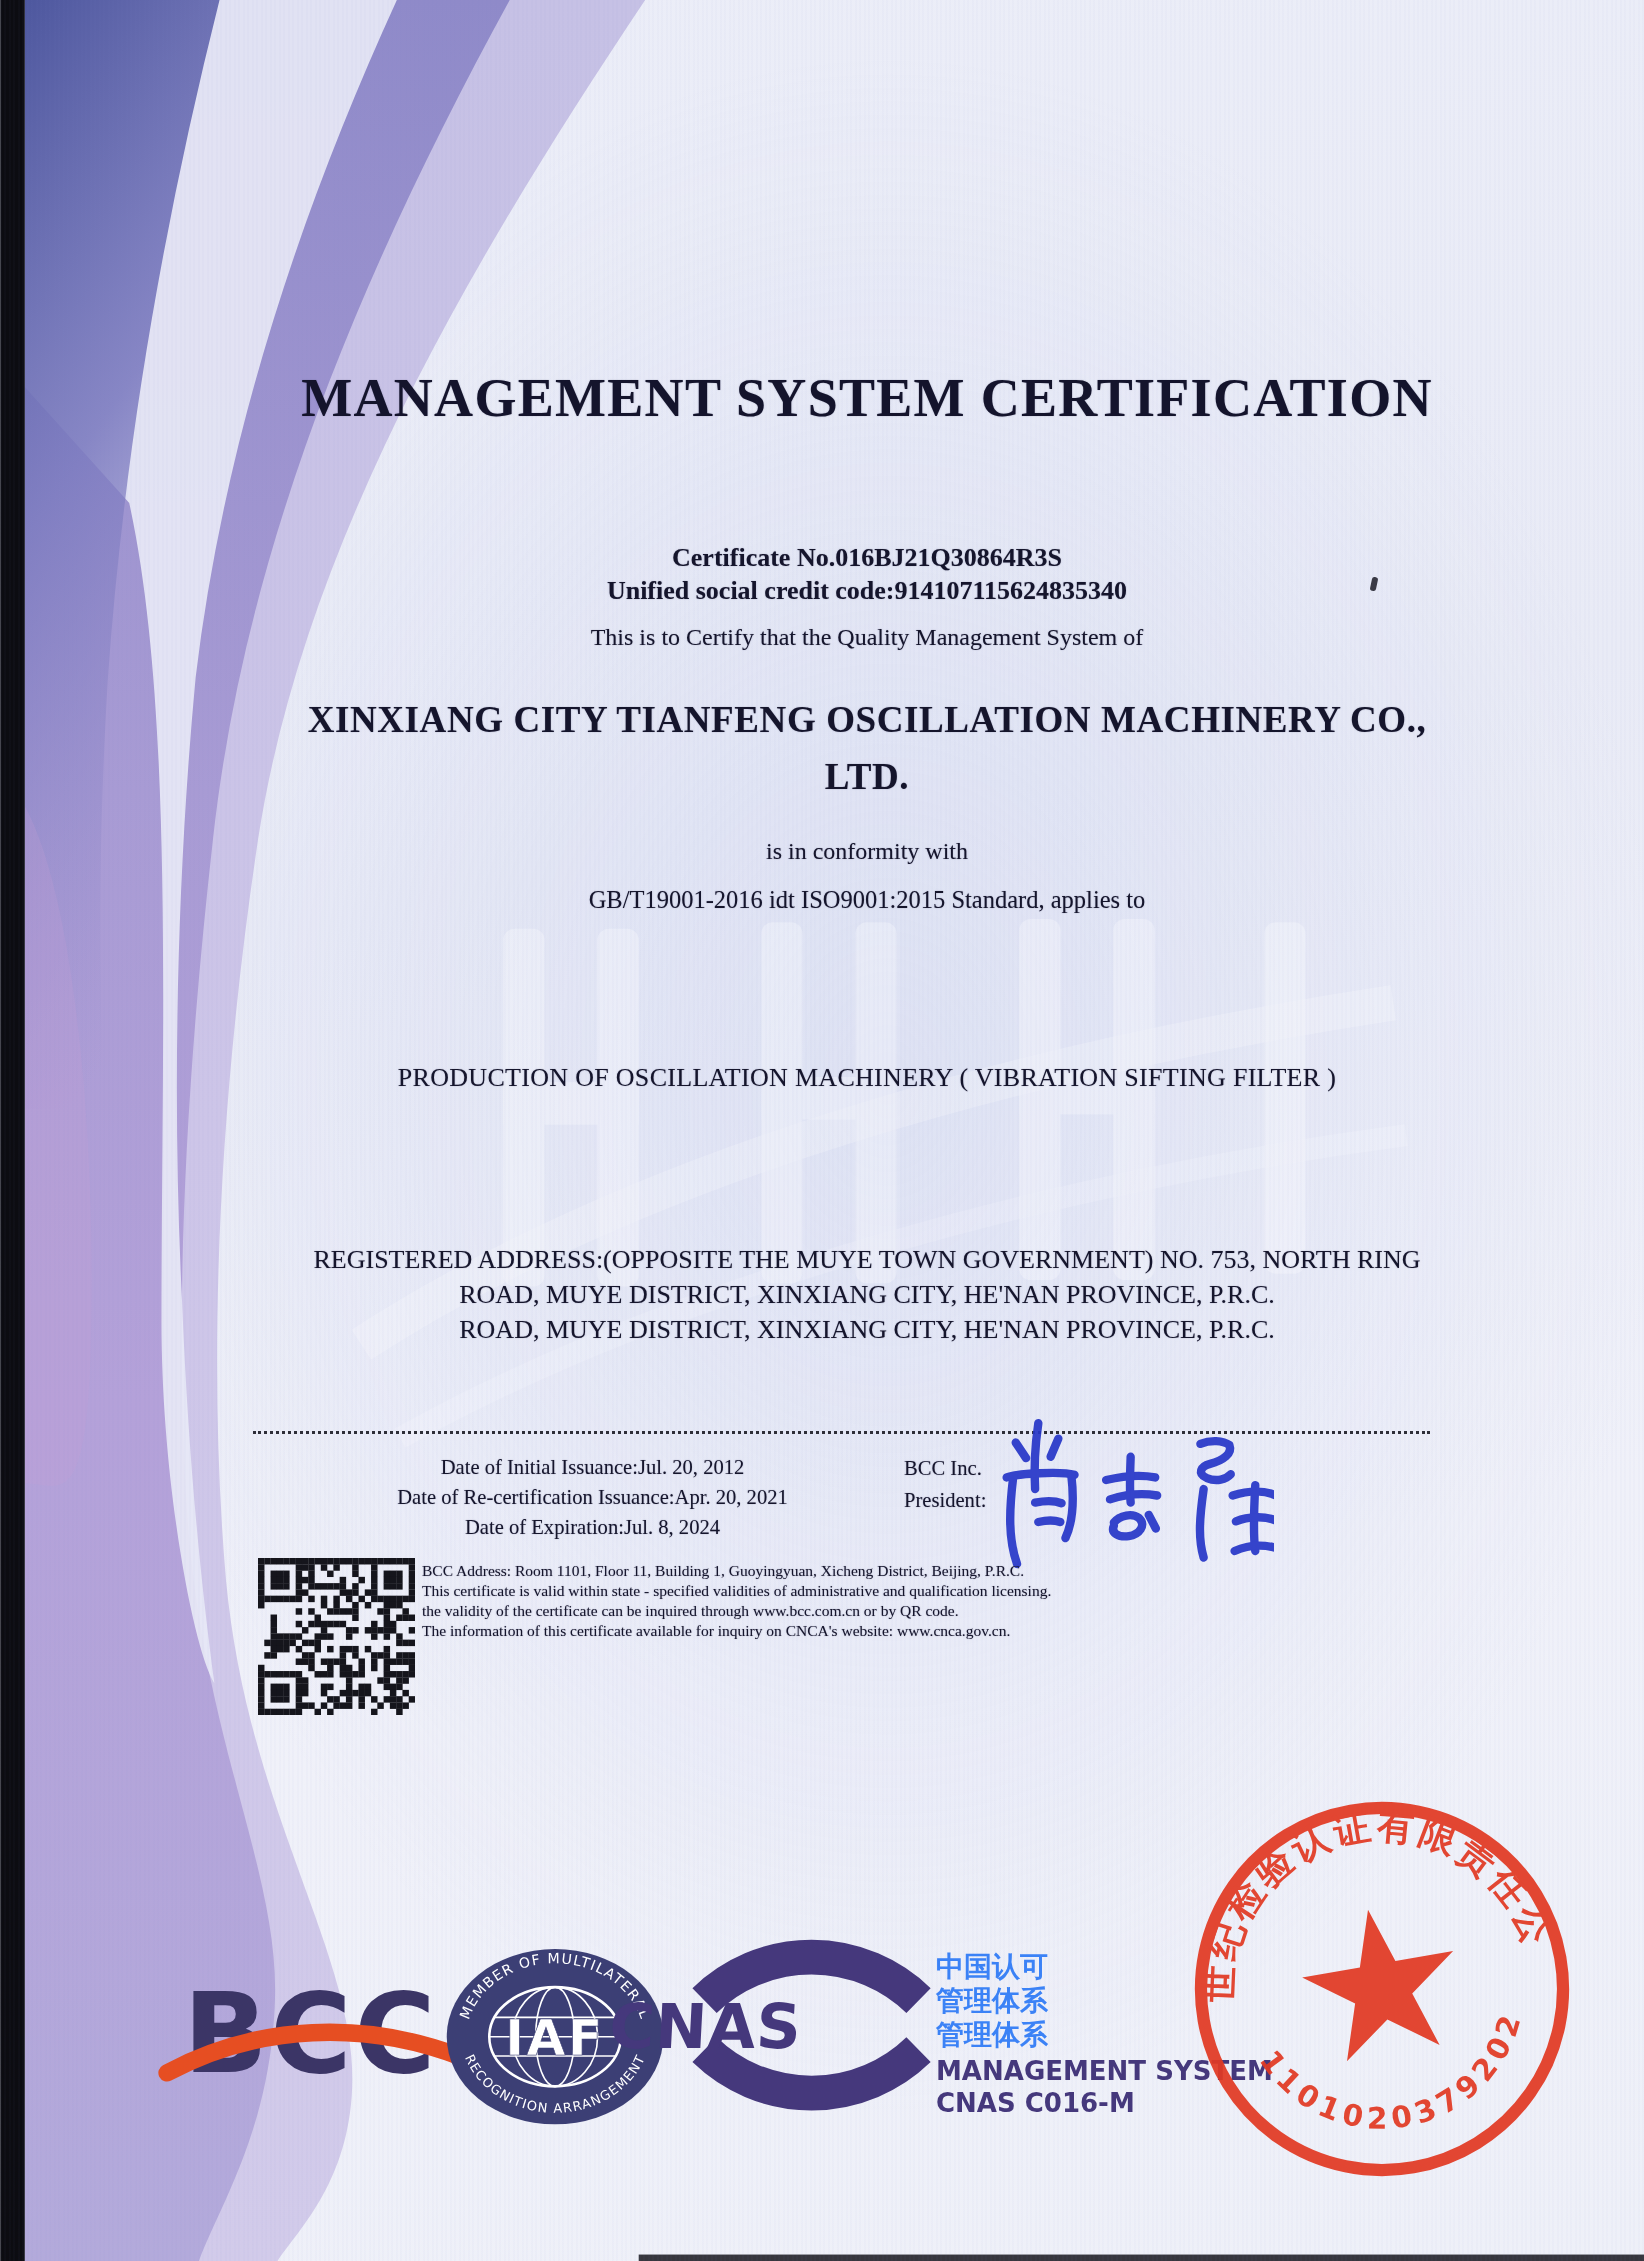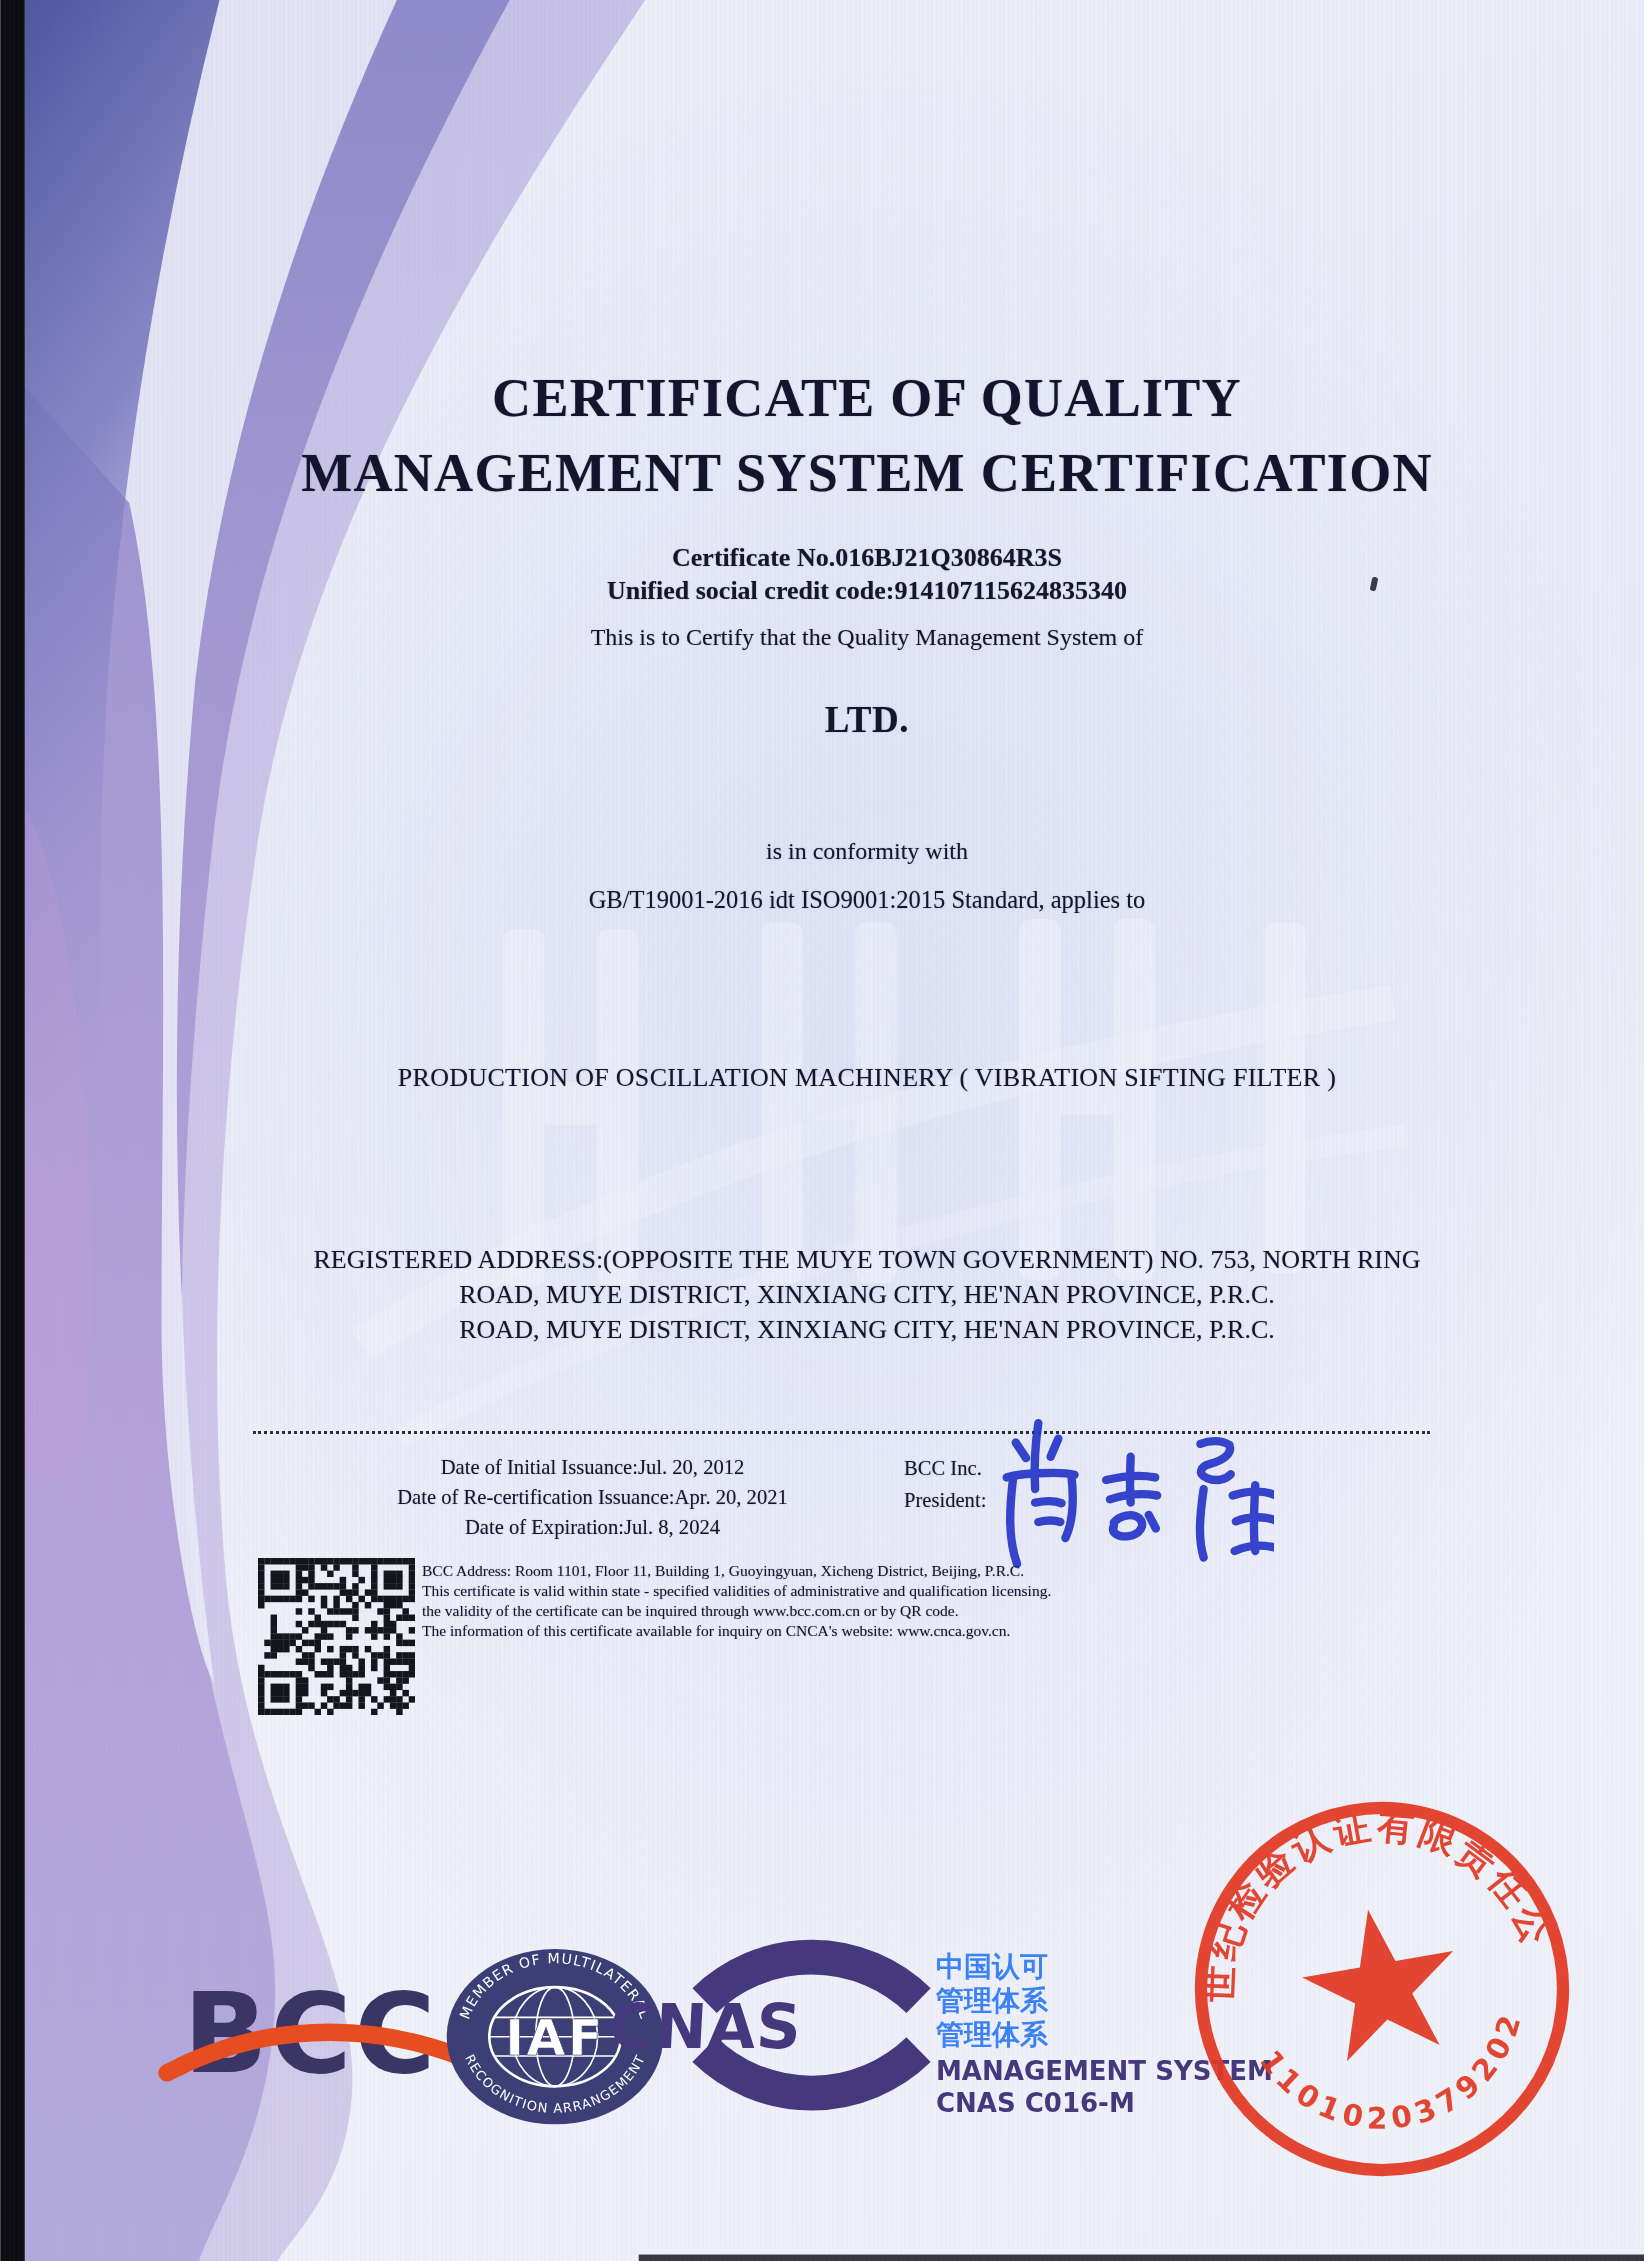--- a/index.html
+++ b/index.html
@@ -81,30 +81,30 @@
     <path d="M560,2085 C1000,1800 1600,1640 2160,1555" stroke="#ffffff" stroke-width="55" fill="none" opacity="0.45"></path>
     <path d="M620,2230 C1050,1990 1650,1830 2180,1760" stroke="#ffffff" stroke-width="34" fill="none" opacity="0.3"></path>
   </g>
 
   <rect x="0" y="0" width="38" height="3506" fill="#0c0c11"></rect>
   <rect x="990" y="3496" width="1560" height="10" fill="#15151d" opacity="0.85"></rect>
 </svg>
 <div class="texture"></div>
 
 <div class="abs ctr title ink" style="top:361px;">
-  <div>CERTIFICATE OF QUALITY</div>
   <div>MANAGEMENT SYSTEM CERTIFICATION</div>
 </div>
 
 <div class="abs ctr certno ink" style="top:542px;">Certificate No.016BJ21Q30864R3S</div>
 <div class="abs ctr certno ink" style="top:575px;">Unified social credit code:914107115624835340</div>
 
 <div class="abs ctr body37 ink" style="top:624px;">This is to Certify that the Quality Management System of</div>
 
 <div class="abs ctr company ink" style="top:691px;">
+  <div>XINXIANG CITY TIANFENG OSCILLATION MACHINERY CO.,</div>
   <div>LTD.</div>
 </div>
 
 <div class="abs ctr body37 ink" style="top:838px;">is in conformity with</div>
 <div class="abs ctr std ink" style="top:878px;">GB/T19001-2016 idt ISO9001:2015 Standard, applies to</div>
 
 <div class="abs ctr scope ink" style="top:1063px;">PRODUCTION OF OSCILLATION MACHINERY ( VIBRATION SIFTING FILTER )</div>
 
 <div class="abs ctr addr ink" style="top:1242px;">
   <div>REGISTERED ADDRESS:(OPPOSITE THE MUYE TOWN GOVERNMENT) NO. 753, NORTH RING</div>

